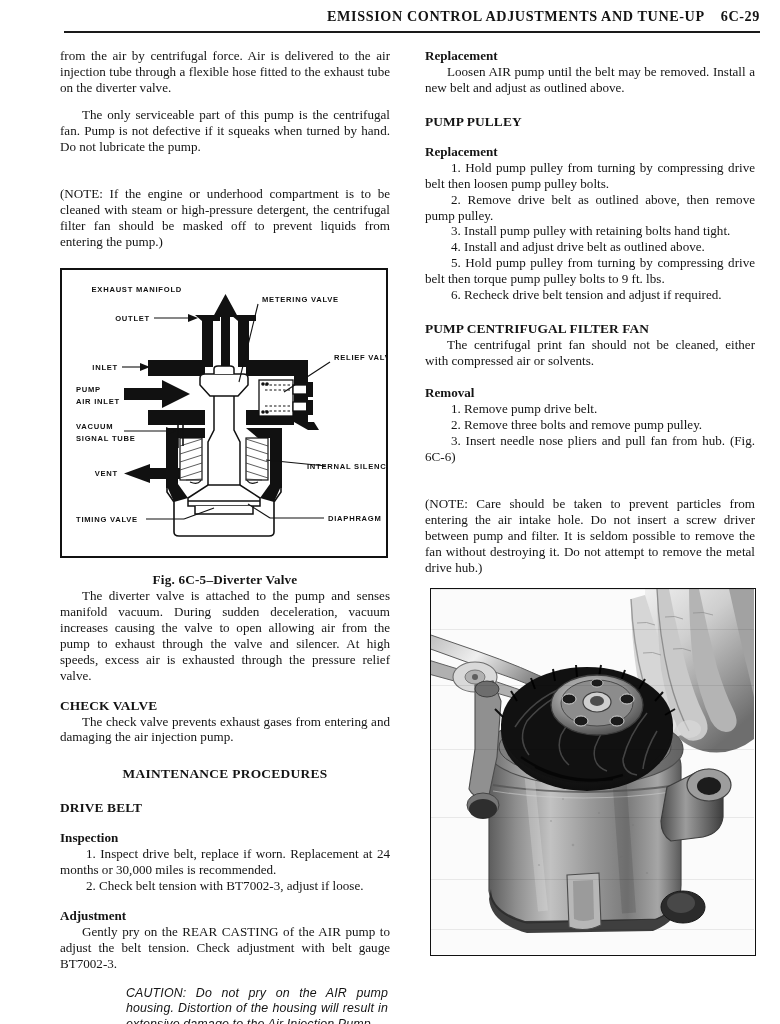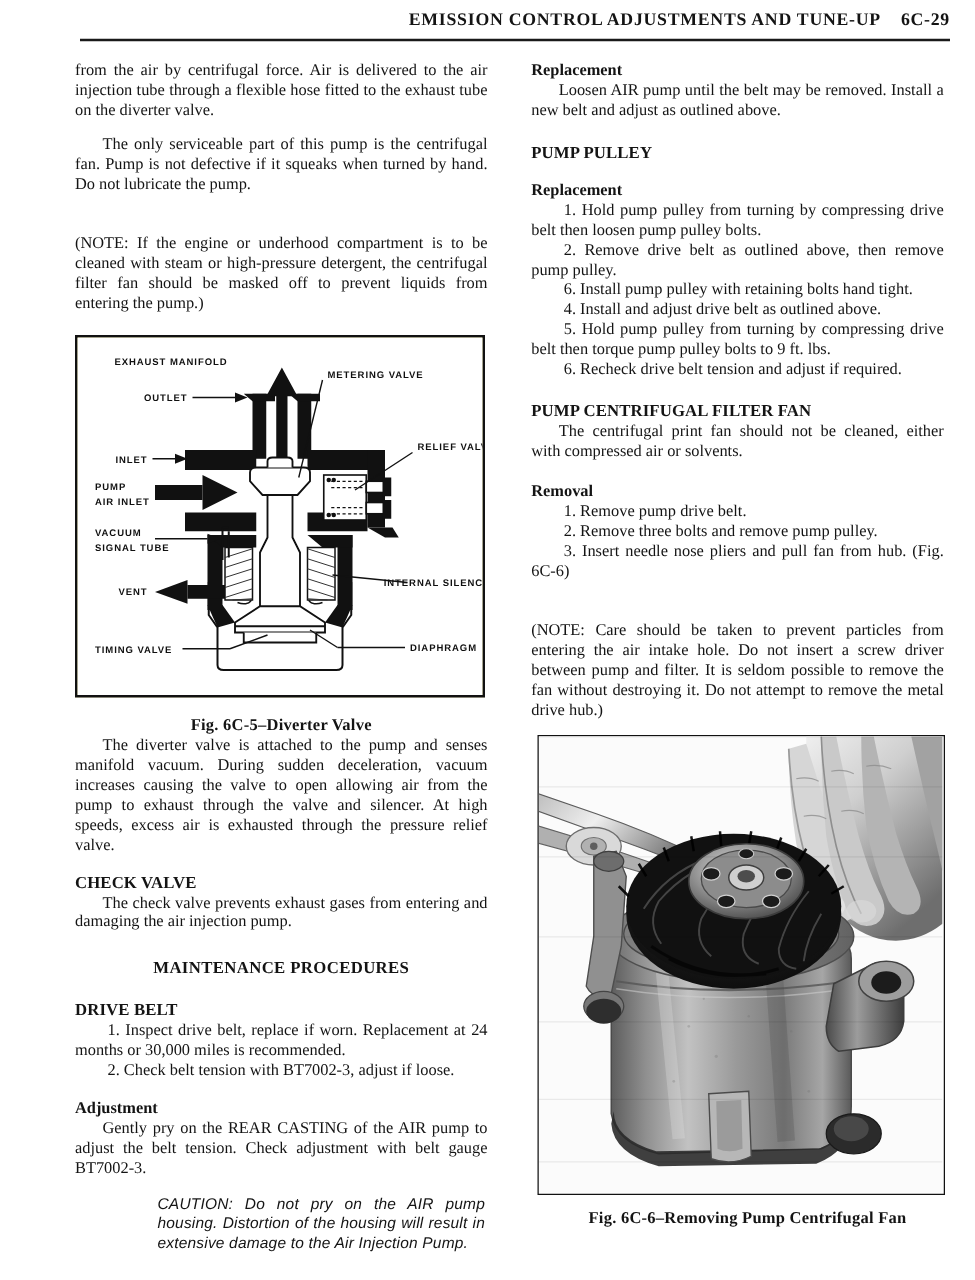--- a/index.html
+++ b/index.html
@@ -372,40 +372,41 @@
 
     <p class="indent">The diverter valve is attached to the pump and senses manifold vacuum. During sudden deceleration, vacuum increases causing the valve to open allowing air from the pump to exhaust through the valve and silencer. At high speeds, excess air is exhausted through the pressure relief valve.</p>
 
     <h3 class="sec tight">CHECK VALVE</h3>
     <p class="indent">The check valve prevents exhaust gases from entering and damaging the air injection pump.</p>
 
     <h3 class="center">MAINTENANCE PROCEDURES</h3>
 
     <h3 class="sec">DRIVE BELT</h3>
 
+    <h4 class="sub">Inspection</h4>
     <p class="step">1. Inspect drive belt, replace if worn. Replacement at 24 months or 30,000 miles is recommended.</p>
     <p class="step noj">2. Check belt tension with BT7002-3, adjust if loose.</p>
 
     <h4 class="sub">Adjustment</h4>
     <p class="indent">Gently pry on the REAR CASTING of the AIR pump to adjust the belt tension. Check adjustment with belt gauge BT7002-3.</p>
 
     <div class="caution">CAUTION: Do not pry on the AIR pump housing. Distortion of the housing will result in extensive damage to the Air Injection Pump.</div>
   </div>
 
   <div class="col col-right">
 
     <h4 class="sub" style="margin-top:0">Replacement</h4>
     <p class="indent">Loosen AIR pump until the belt may be removed. Install a new belt and adjust as outlined above.</p>
 
     <h3 class="sec">PUMP PULLEY</h3>
 
     <h4 class="sub">Replacement</h4>
     <p class="step">1. Hold pump pulley from turning by compressing drive belt then loosen pump pulley bolts.</p>
     <p class="step">2. Remove drive belt as outlined above, then remove pump pulley.</p>
-    <p class="step noj">6. Install pump pulley with retaining bolts hand tight.</p>
+    <p class="step noj">3. Install pump pulley with retaining bolts hand tight.</p>
     <p class="step noj">4. Install and adjust drive belt as outlined above.</p>
     <p class="step">5. Hold pump pulley from turning by compressing drive belt then torque pump pulley bolts to 9 ft. lbs.</p>
     <p class="step noj">6. Recheck drive belt tension and adjust if required.</p>
 
     <h3 class="sec">PUMP CENTRIFUGAL FILTER FAN</h3>
     <p class="indent">The centrifugal print fan should not be cleaned, either with compressed air or solvents.</p>
 
 
     <h4 class="sub" style="margin-top:16px">Removal</h4>
     <p class="step noj">1. Remove pump drive belt.</p>
@@ -620,16 +621,15 @@
             <rect x="0" y="40" width="323" height="1"></rect>
             <rect x="0" y="96" width="323" height="1"></rect>
             <rect x="0" y="160" width="323" height="1"></rect>
             <rect x="0" y="228" width="323" height="1"></rect>
             <rect x="0" y="290" width="323" height="1"></rect>
             <rect x="0" y="340" width="323" height="1"></rect>
           </g>
         </g>
       </svg>
     </div>
-    <div class="fig-caption-photo">Fig. 6C-6–Removing Pump Centrifugal Fan</div>
   </div>
 
 </div>
 
 </body></html>

